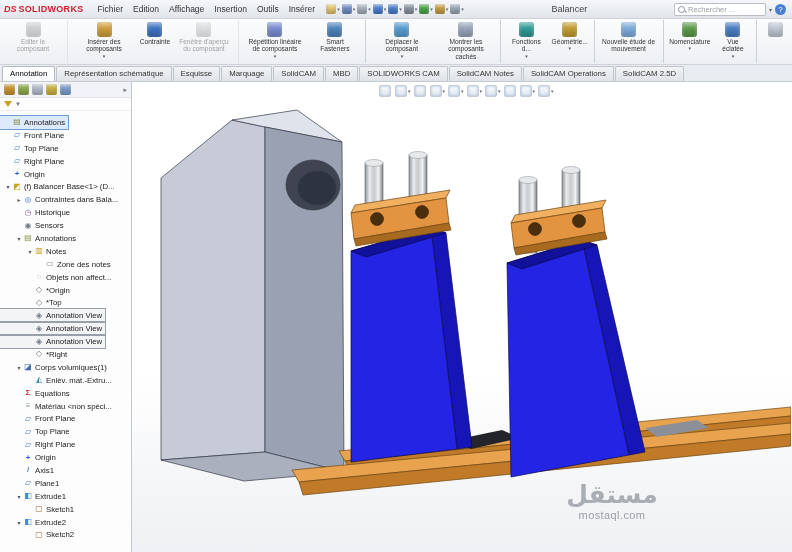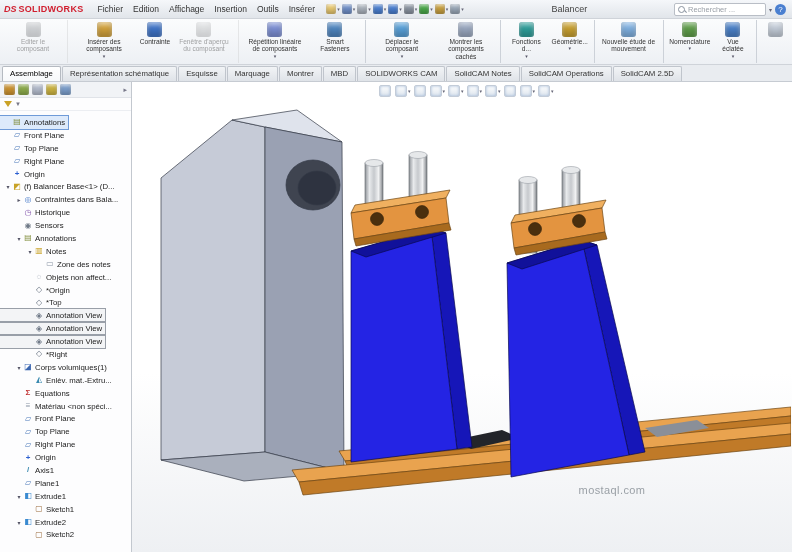--- a/index.html
+++ b/index.html
@@ -265,25 +265,25 @@
 
       <div class="rbtn">
         <span class="ricon" style="background: rgb(195, 204, 216);"></span>
         <span class="rlabel"></span>
         <span class="rcaret"></span>
       </div>
     </div>
 
   <div class="tabsbar">
 
-  <span class="tab active">Assemblage</span>
+  <span class="tab active">Annotation</span>
       <span class="tab">Représentation schématique</span>
       <span class="tab">Esquisse</span>
       <span class="tab">Marquage</span>
-      <span class="tab">Montrer</span>
+      <span class="tab">SolidCAM</span>
       <span class="tab">MBD</span>
       <span class="tab">SOLIDWORKS CAM</span>
       <span class="tab">SolidCAM Notes</span>
       <span class="tab">SolidCAM Operations</span>
       <span class="tab">SolidCAM 2.5D</span>
     </div>
 
   <div class="content">
 
     <div class="sidebar">
@@ -624,18 +624,19 @@
             <span class="hcaret">▾</span>
           </span>
 
           <span class="hwrap">
             <span class="hicon"></span>
             <span class="hcaret">▾</span>
           </span>
         </div>
 
       <div class="watermark">
+        <div class="wm-brand">مستقل</div>
         <div class="wm-domain">mostaql.com</div>
       </div>
 
     </div>
   </div>
 </div>
 
 </body></html>

